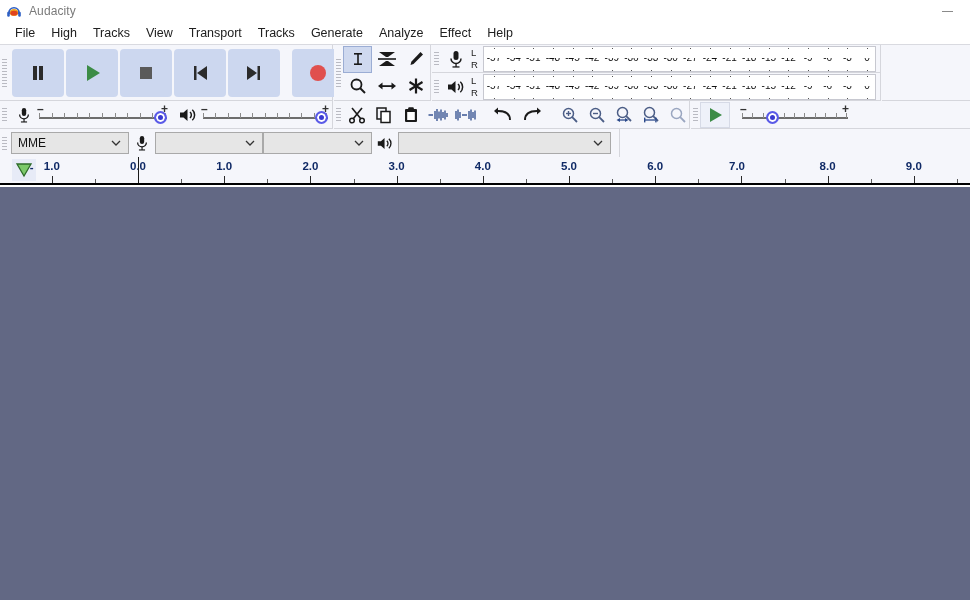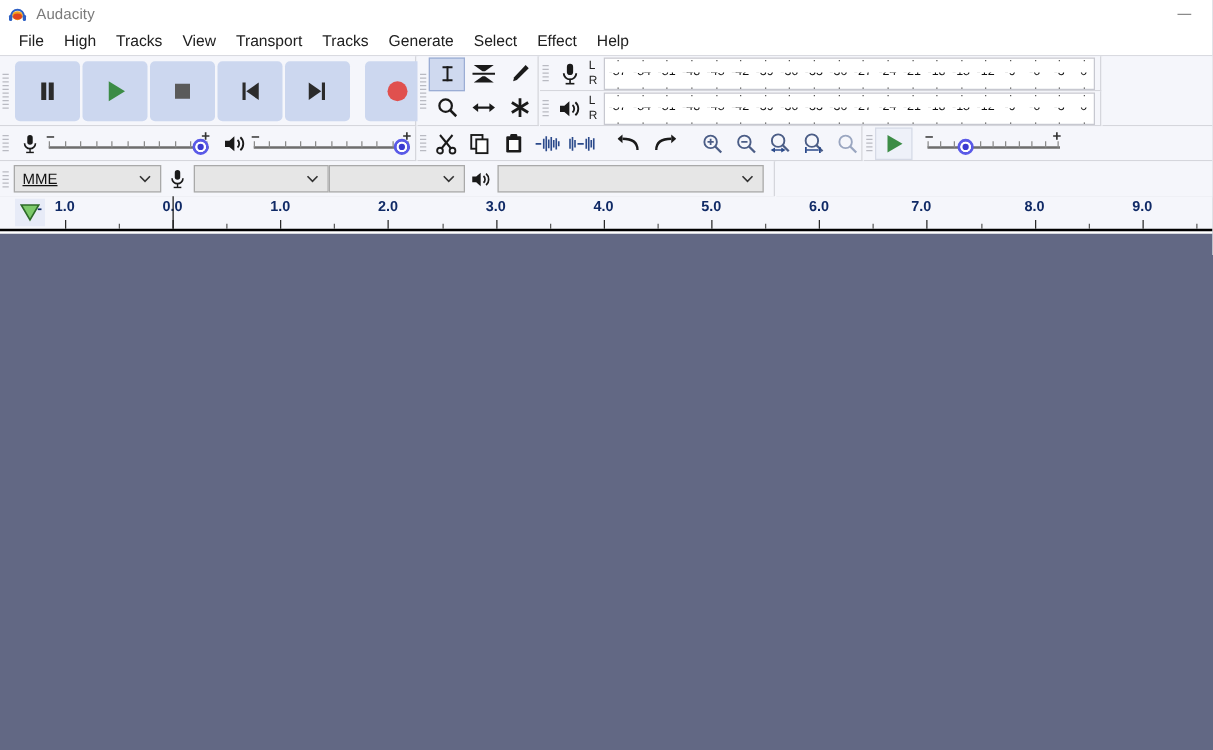--- a/index.html
+++ b/index.html
@@ -135,21 +135,21 @@
   #tb-speed { left: 691px; top: 56px; width: 279px; height: 28px;
      border-right: none; }
 
   
   #tb-device { left: 0; top: 84px; width: 620px; height: 29px; }
   #tb-device-fill { left: 621px; top: 84px; width: 349px; height: 29px;
      border-right: none; }
   .combo {
     height: 22px; background: #e6e6e6; border: 1px solid #a9a9a9;
     display: flex; align-items: center; position: relative;
-    font-size: 12px; color: #111; padding-left: 6px; flex: none; text-decoration: underline;
+    font-size: 12px; color: #111; padding-left: 6px; flex: none;
   }
   .combo .caret { position: absolute; right: 7px; top: 50%;
      transform: translateY(-50%); }
   .dev-icon { width: 26px; display: flex; align-items: center;
      justify-content: center; flex: none; }
 
   
   .ruler {
     position: absolute; left: 0; top: 157px; width: 970px; height: 28px;
     background: #f5f6fb; border-bottom: 2px solid #000;
@@ -203,21 +203,21 @@
   </div>
 
   <div class="menubar">
     <div class="menu-item">File</div>
     <div class="menu-item">High</div>
     <div class="menu-item">Tracks</div>
     <div class="menu-item">View</div>
     <div class="menu-item">Transport</div>
     <div class="menu-item">Tracks</div>
     <div class="menu-item">Generate</div>
-    <div class="menu-item">Select</div>
+    <div class="menu-item">Analyze</div>
     <div class="menu-item">Effect</div>
     <div class="menu-item">Help</div>
   </div>
 
   <div class="dock">
 
     <div class="tb" id="tb-transport">
       <div class="grip">
         <i></i>
           <i></i>

